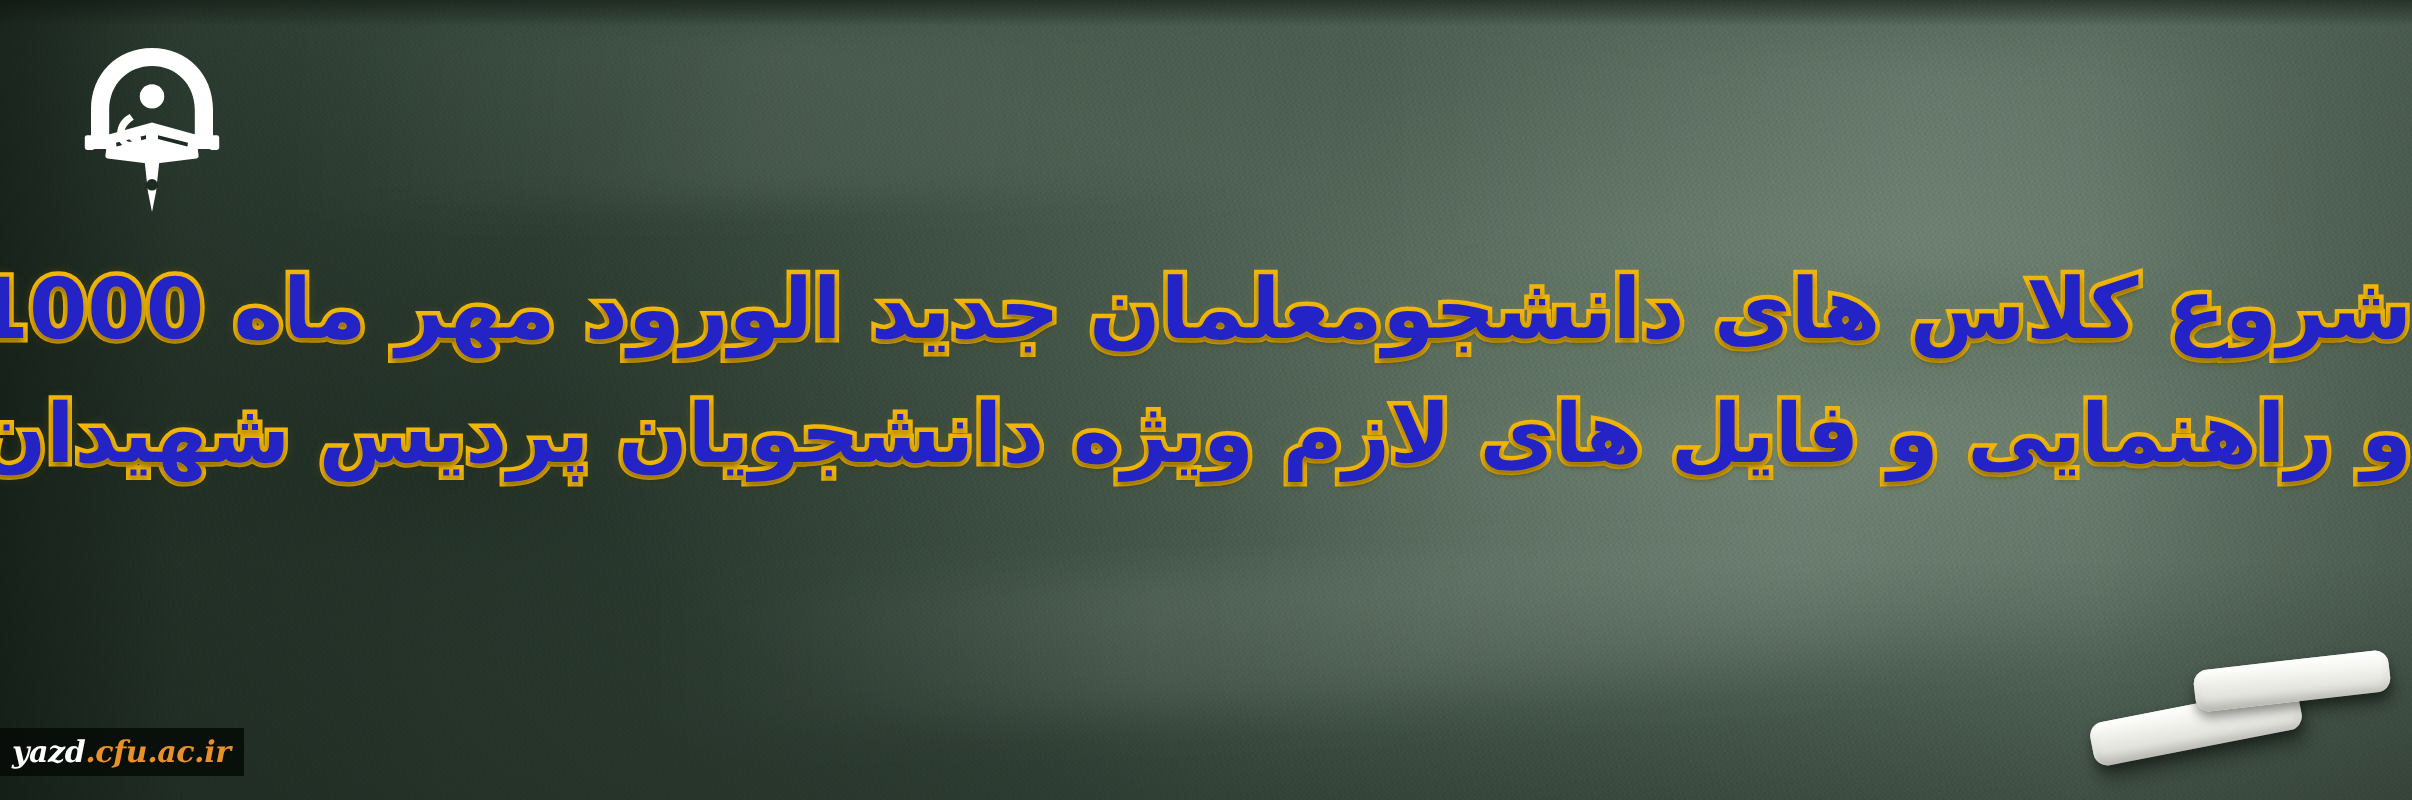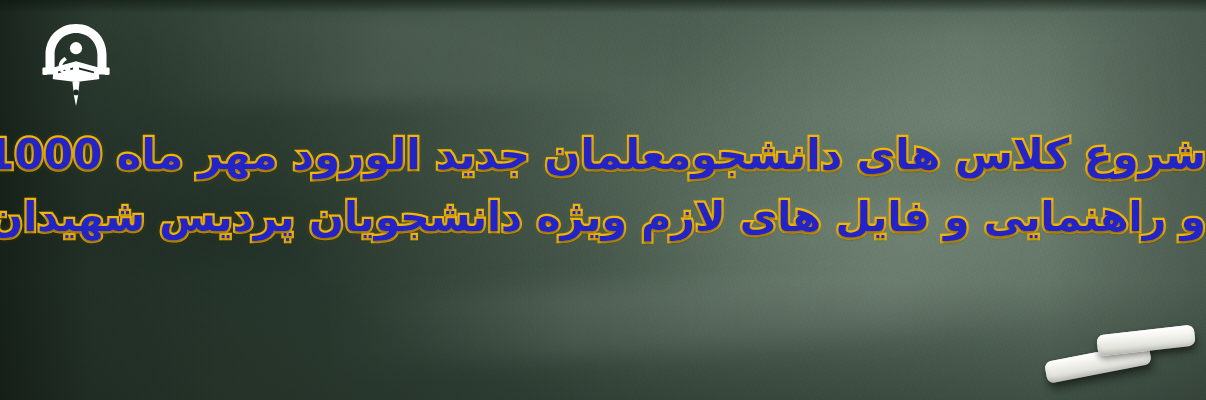--- a/index.html
+++ b/index.html
@@ -241,14 +241,18 @@
   <div class="headline">
     <span class="hl-line hl-line-1">شروع کلاس های دانشجومعلمان جدید الورود مهر ماه 1000</span>
     <span class="hl-line hl-line-2">و راهنمایی و فایل های لازم ویژه دانشجویان پردیس شهیدان پاک نژاد</span>
   </div>
 
   <div class="chalk-shadow chalk-shadow-1"></div>
   <div class="chalk-shadow chalk-shadow-2"></div>
   <div class="chalk chalk-1"></div>
   <div class="chalk chalk-2"></div>
 
+  <div class="watermark">
+    <span class="wm-a">yazd</span>
+    <span class="wm-b">.cfu.ac.ir</span>
+  </div>
 
 </div>
 
 </body></html>

